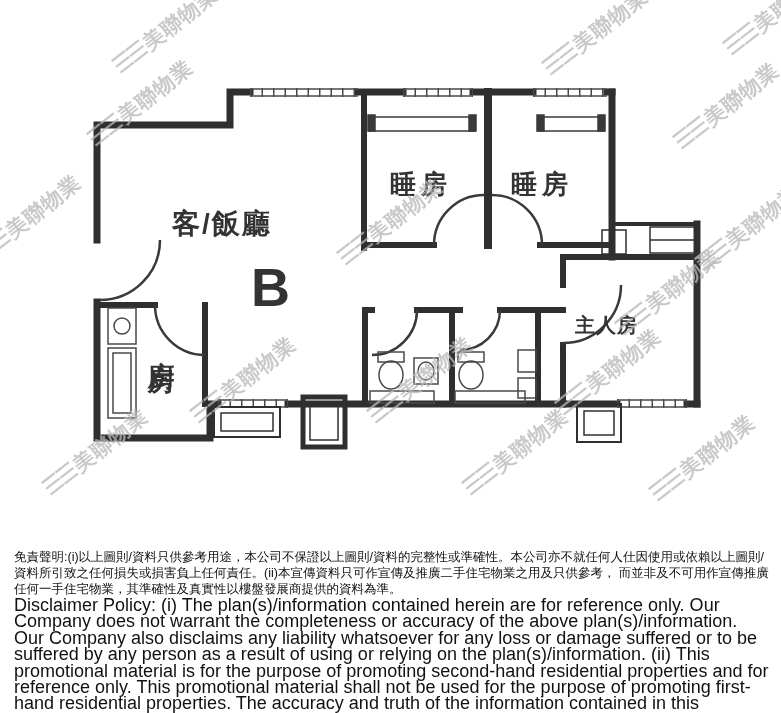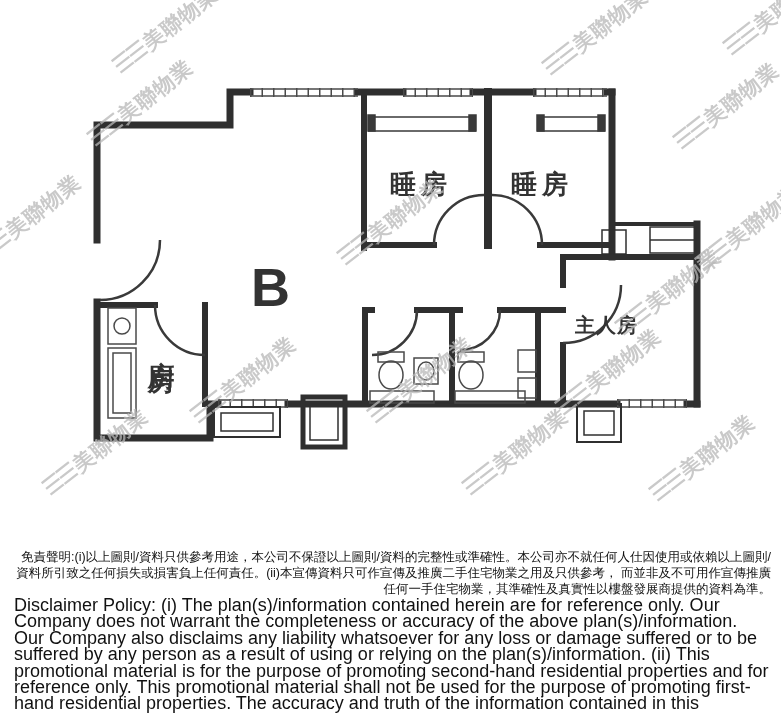--- a/index.html
+++ b/index.html
@@ -25,21 +25,21 @@
   .wm-layer{position:absolute;left:0;top:0;width:781px;height:713px;pointer-events:none;}
   .wm{
     position:absolute;transform:translate(-50%,-50%) rotate(-38deg);
     color:var(--wm,#b8b8b8);font-size:21px;font-weight:bold;white-space:nowrap;
     letter-spacing:1px;opacity:.75;line-height:1;
   }
   .wm .wm-logo{font-size:23px;letter-spacing:-3px;margin-right:3px;}
   
   .disclaimer{position:absolute;left:14px;top:549px;width:757px;}
   .disclaimer p{margin:0;}
-  .disc-zh{font-size:12.5px;line-height:16px;letter-spacing:0;color:#111;text-align:right;}
+  .disc-zh{font-size:12.5px;line-height:16px;letter-spacing:0;color:#111;}
   .disc-en{font-size:18px;line-height:16.4px;color:#111;margin-top:1px;}
 </style>
 </head>
 <body>
 
 <div class="screen">
 
   <div class="plan-wrap">
     <svg width="781" height="550" viewBox="0 0 781 550">
 
@@ -128,20 +128,21 @@
         <rect x="303" y="397" width="42" height="50" stroke-width="5"></rect>
         <rect x="310" y="404" width="28" height="36" stroke-width="1.5"></rect>
         <rect x="577" y="404" width="44" height="38" stroke-width="2"></rect>
         <rect x="584" y="411" width="30" height="24" stroke-width="1.5"></rect>
         <rect x="650" y="227" width="46" height="26" stroke-width="1.5"></rect>
         <path d="M650,240 H696" stroke-width="1.5"></path>
         <rect x="602" y="230" width="24" height="24" stroke-width="1.5"></rect>
       </g>
     </svg>
 
+    <div class="room-label lbl-living">客/飯廳</div>
     <div class="room-label lbl-unit">B</div>
     <div class="room-label lbl-bedroom1">睡房</div>
     <div class="room-label lbl-bedroom2">睡房</div>
     <div class="room-label lbl-master">主人房</div>
     <div class="room-label lbl-kitchen">廚房</div>
   </div>
 
   <div class="wm-layer" id="wm-layer">
       <div class="wm" style="left: 165px; top: 30px;"><span class="wm-logo">☰☰</span><span>美聯物業</span></div>
       <div class="wm" style="left: 595px; top: 32px;"><span class="wm-logo">☰☰</span><span>美聯物業</span></div>

